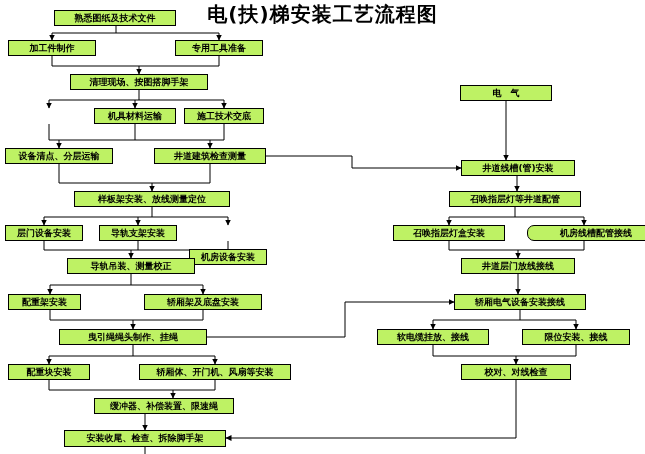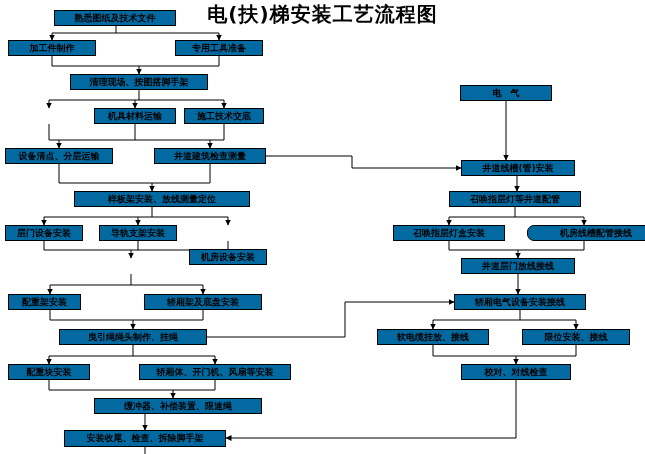--- a/index.html
+++ b/index.html
@@ -5,21 +5,21 @@
   html,body{margin:0;padding:0;background:#ffffff;}
   .canvas{
     position:relative;width:645px;height:454px;background:#ffffff;
     font-family:"DejaVu Sans","Liberation Sans",sans-serif;overflow:hidden;
   }
   .title{
     position:absolute;top:1px;left:0;width:100%;text-align:center;
     font-size:20px;font-weight:bold;color:#000;letter-spacing:1px;z-index:3;
   }
   .node{
-    position:absolute;box-sizing:border-box;border:1px solid #000;background:#0369a1;
+    position:absolute;box-sizing:border-box;border:1px solid #000;background:#bef264;
     display:flex;align-items:center;justify-content:center;
     font-size:9px;font-weight:bold;color:#000;white-space:nowrap;overflow:hidden;
     z-index:2;
   }
   #edges{position:absolute;top:0;left:0;z-index:1;}
   .edge{fill:none;stroke:#000;stroke-width:1;}
 </style>
 </head>
 <body>
 
@@ -106,30 +106,31 @@
       <polyline points="516,380 516,438 226,438" class="edge" marker-end="url(#arrow)"></polyline>
     </svg>
 <div class="node" style="left: 54px; top: 10px; width: 122px; height: 16px;">熟悉图纸及技术文件</div>
     <div class="node" style="left: 8px; top: 40px; width: 88px; height: 16px;">加工件制作</div>
     <div class="node" style="left: 175px; top: 40px; width: 88px; height: 16px;">专用工具准备</div>
     <div class="node" style="left: 70px; top: 74px; width: 138px; height: 16px;">清理现场、按图搭脚手架</div>
     <div class="node" style="left: 94px; top: 108px; width: 82px; height: 16px;">机具材料运输</div>
     <div class="node" style="left: 184px; top: 108px; width: 80px; height: 16px;">施工技术交底</div>
     <div class="node" style="left: 5px; top: 148px; width: 108px; height: 16px;">设备清点、分层运输</div>
     <div class="node" style="left: 154px; top: 148px; width: 112px; height: 16px;">井道建筑检查测量</div>
-    <div class="node" style="left: 74px; top: 191px; width: 176px; height: 16px;">样板架安装、放线测量定位</div>
+    <div class="node" style="left: 74px; top: 191px; width: 156px; height: 16px;">样板架安装、放线测量定位</div>
     <div class="node" style="left: 5px; top: 225px; width: 78px; height: 16px;">层门设备安装</div>
     <div class="node" style="left: 99px; top: 225px; width: 78px; height: 16px;">导轨支架安装</div>
     <div class="node" style="left: 189px; top: 225px; width: 78px; height: 16px; margin-top: 24px;">机房设备安装</div>
+    <div class="node" style="left: 67px; top: 258px; width: 128px; height: 16px;">导轨吊装、测量校正</div>
     <div class="node" style="left: 8px; top: 294px; width: 73px; height: 16px;">配重架安装</div>
     <div class="node" style="left: 144px; top: 294px; width: 118px; height: 16px;">轿厢架及底盘安装</div>
     <div class="node" style="left: 59px; top: 329px; width: 148px; height: 16px;">曳引绳绳头制作、挂绳</div>
     <div class="node" style="left: 8px; top: 364px; width: 82px; height: 16px;">配重块安装</div>
     <div class="node" style="left: 139px; top: 364px; width: 152px; height: 16px;">轿厢体、开门机、风扇等安装</div>
-    <div class="node" style="left: 94px; top: 398px; width: 168px; height: 16px;">缓冲器、补偿装置、限速绳</div>
+    <div class="node" style="left: 94px; top: 398px; width: 140px; height: 16px;">缓冲器、补偿装置、限速绳</div>
     <div class="node" style="left: 460px; top: 85px; width: 92px; height: 16px;">电　气</div>
     <div class="node" style="left: 64px; top: 430px; width: 162px; height: 17px;">安装收尾、检查、拆除脚手架</div>
     <div class="node" style="left: 461px; top: 160px; width: 114px; height: 16px;">井道线槽(管)安装</div>
     <div class="node" style="left: 449px; top: 191px; width: 132px; height: 16px;">召唤指层灯等井道配管</div>
     <div class="node" style="left: 393px; top: 225px; width: 112px; height: 16px;">召唤指层灯盒安装</div>
     <div class="node" style="left: 527px; top: 225px; width: 138px; height: 16px; border-radius: 7px;">机房线槽配管接线</div>
     <div class="node" style="left: 461px; top: 258px; width: 114px; height: 16px;">井道层门放线接线</div>
     <div class="node" style="left: 454px; top: 294px; width: 132px; height: 16px;">轿厢电气设备安装接线</div>
     <div class="node" style="left: 377px; top: 329px; width: 112px; height: 16px;">软电缆挂放、接线</div>
     <div class="node" style="left: 522px; top: 329px; width: 108px; height: 16px;">限位安装、接线</div>

